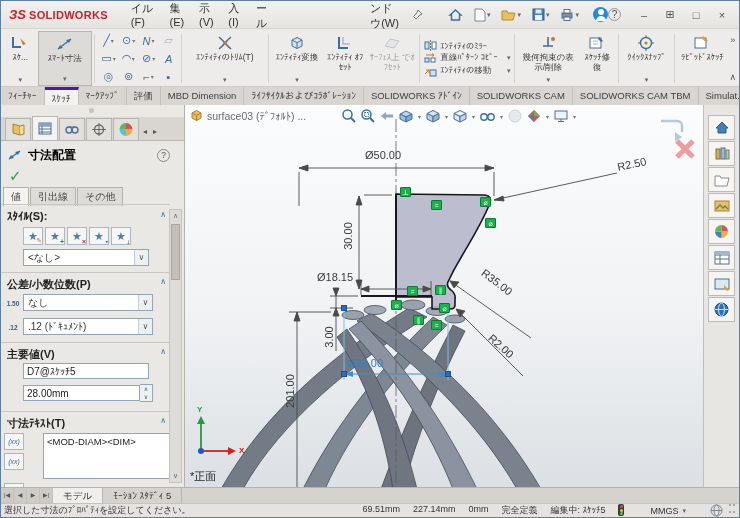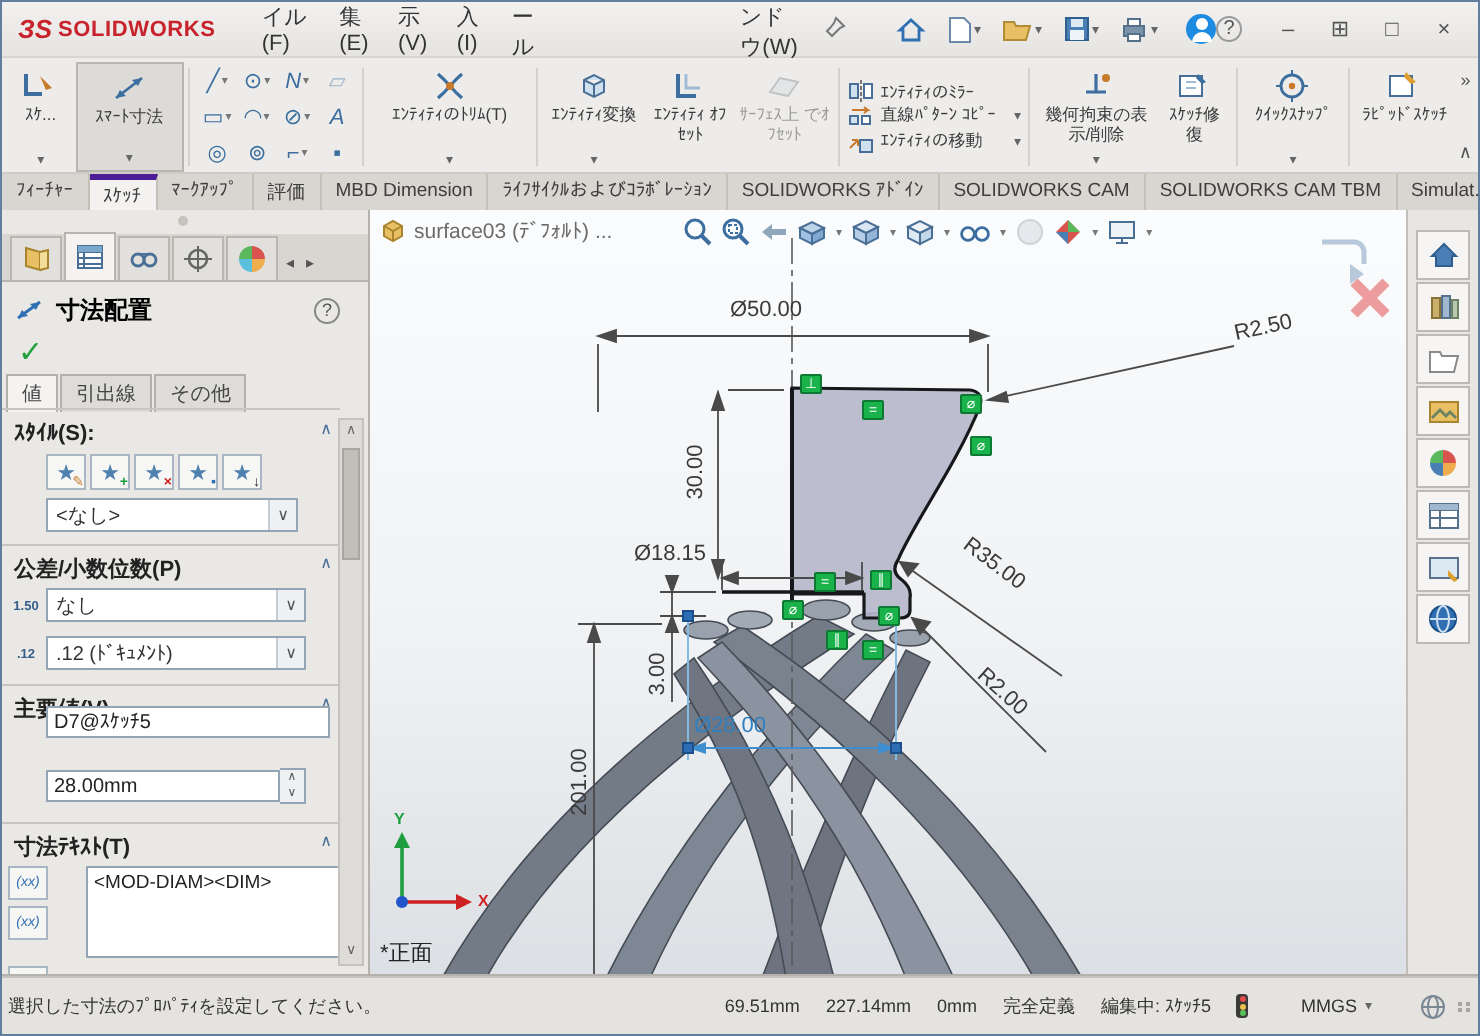--- a/index.html
+++ b/index.html
@@ -100,21 +100,21 @@
   .taskpane{position:absolute;top:104px;right:0;width:36px;height:384px;background:#e8e6e3;border-left:1px solid #c2bfba}
   .tpbtn{position:absolute;left:4px;width:27px;height:25px;background:#f6f5f4;border:1px solid #bdbab5;display:flex;align-items:center;justify-content:center}
 
   
   .bottombar{position:absolute;left:0;right:0;bottom:14px;height:16px;background:#d6d3ce;border-top:1px solid #b5b2ad;display:flex;align-items:stretch;font-size:9.5px;color:#333}
   .bnav{width:13px;text-align:center;font-size:6px;line-height:15px;color:#555;border-right:1px solid #c3c0ba;background:#cecbc6}
   .btab{padding:2px 10px 0;border-right:1px solid #b9b6b1;white-space:nowrap}
   .btab.active{background:#f0efec}
 
   
-  .statusbar{position:absolute;left:0;right:0;bottom:0;height:29px;background:#e5e3e0;border-top:1px solid #c6c3be;display:flex;align-items:center;font-size:9px;color:#333;padding:0 3px}
+  .statusbar{position:absolute;left:0;right:0;bottom:0;height:14px;background:#e5e3e0;border-top:1px solid #c6c3be;display:flex;font-size:9px;color:#333;padding:0 3px}
   .statusbar .msg{flex:1;white-space:nowrap;overflow:hidden}
   .sv{margin-right:13px;white-space:nowrap}
   .tl{width:6px;height:12px;background:#3a3a3a;border-radius:2px;display:flex;flex-direction:column;align-items:center;justify-content:space-evenly;margin-right:26px}
   .tl i{width:3px;height:3px;border-radius:50%}
   .units{display:flex;align-items:center;gap:3px;margin-right:24px}
   .grip{display:grid;grid-template-columns:repeat(2,3px);gap:1px;margin-left:6px}
   .grip i{width:2px;height:2px;background:#a8a5a0}
 </style>
 </head>
 <body>
@@ -488,21 +488,21 @@
     <div class="dd" style="top:213px;left:22px;width:130px">
       <span>.12 (ﾄﾞｷｭﾒﾝﾄ)</span>
       <span class="ddc">∨</span>
     </div>
     <div class="pdiv" style="top:237px"></div>
 
     <div class="psec" style="top:242px">
       <span>主要値(V)</span>
       <span class="cu">∧</span>
     </div>
-    <input class="pfield" style="top: 248px; left: 22px; width: 142px;" readonly="" value="D7@ｽｹｯﾁ5">
+    <input class="pfield" style="top: 258px; left: 22px; width: 126px;" readonly="" value="D7@ｽｹｯﾁ5">
     <input class="pfield" style="top: 280px; left: 22px; width: 117px;" readonly="" value="28.00mm">
     <div class="spin" style="top:279px;left:139px">
       <span>∧</span>
       <span>∨</span>
     </div>
     <div class="pdiv" style="top:306px"></div>
 
     <div class="psec" style="top:311px">
       <span>寸法ﾃｷｽﾄ(T)</span>
       <span class="cu">∧</span>

